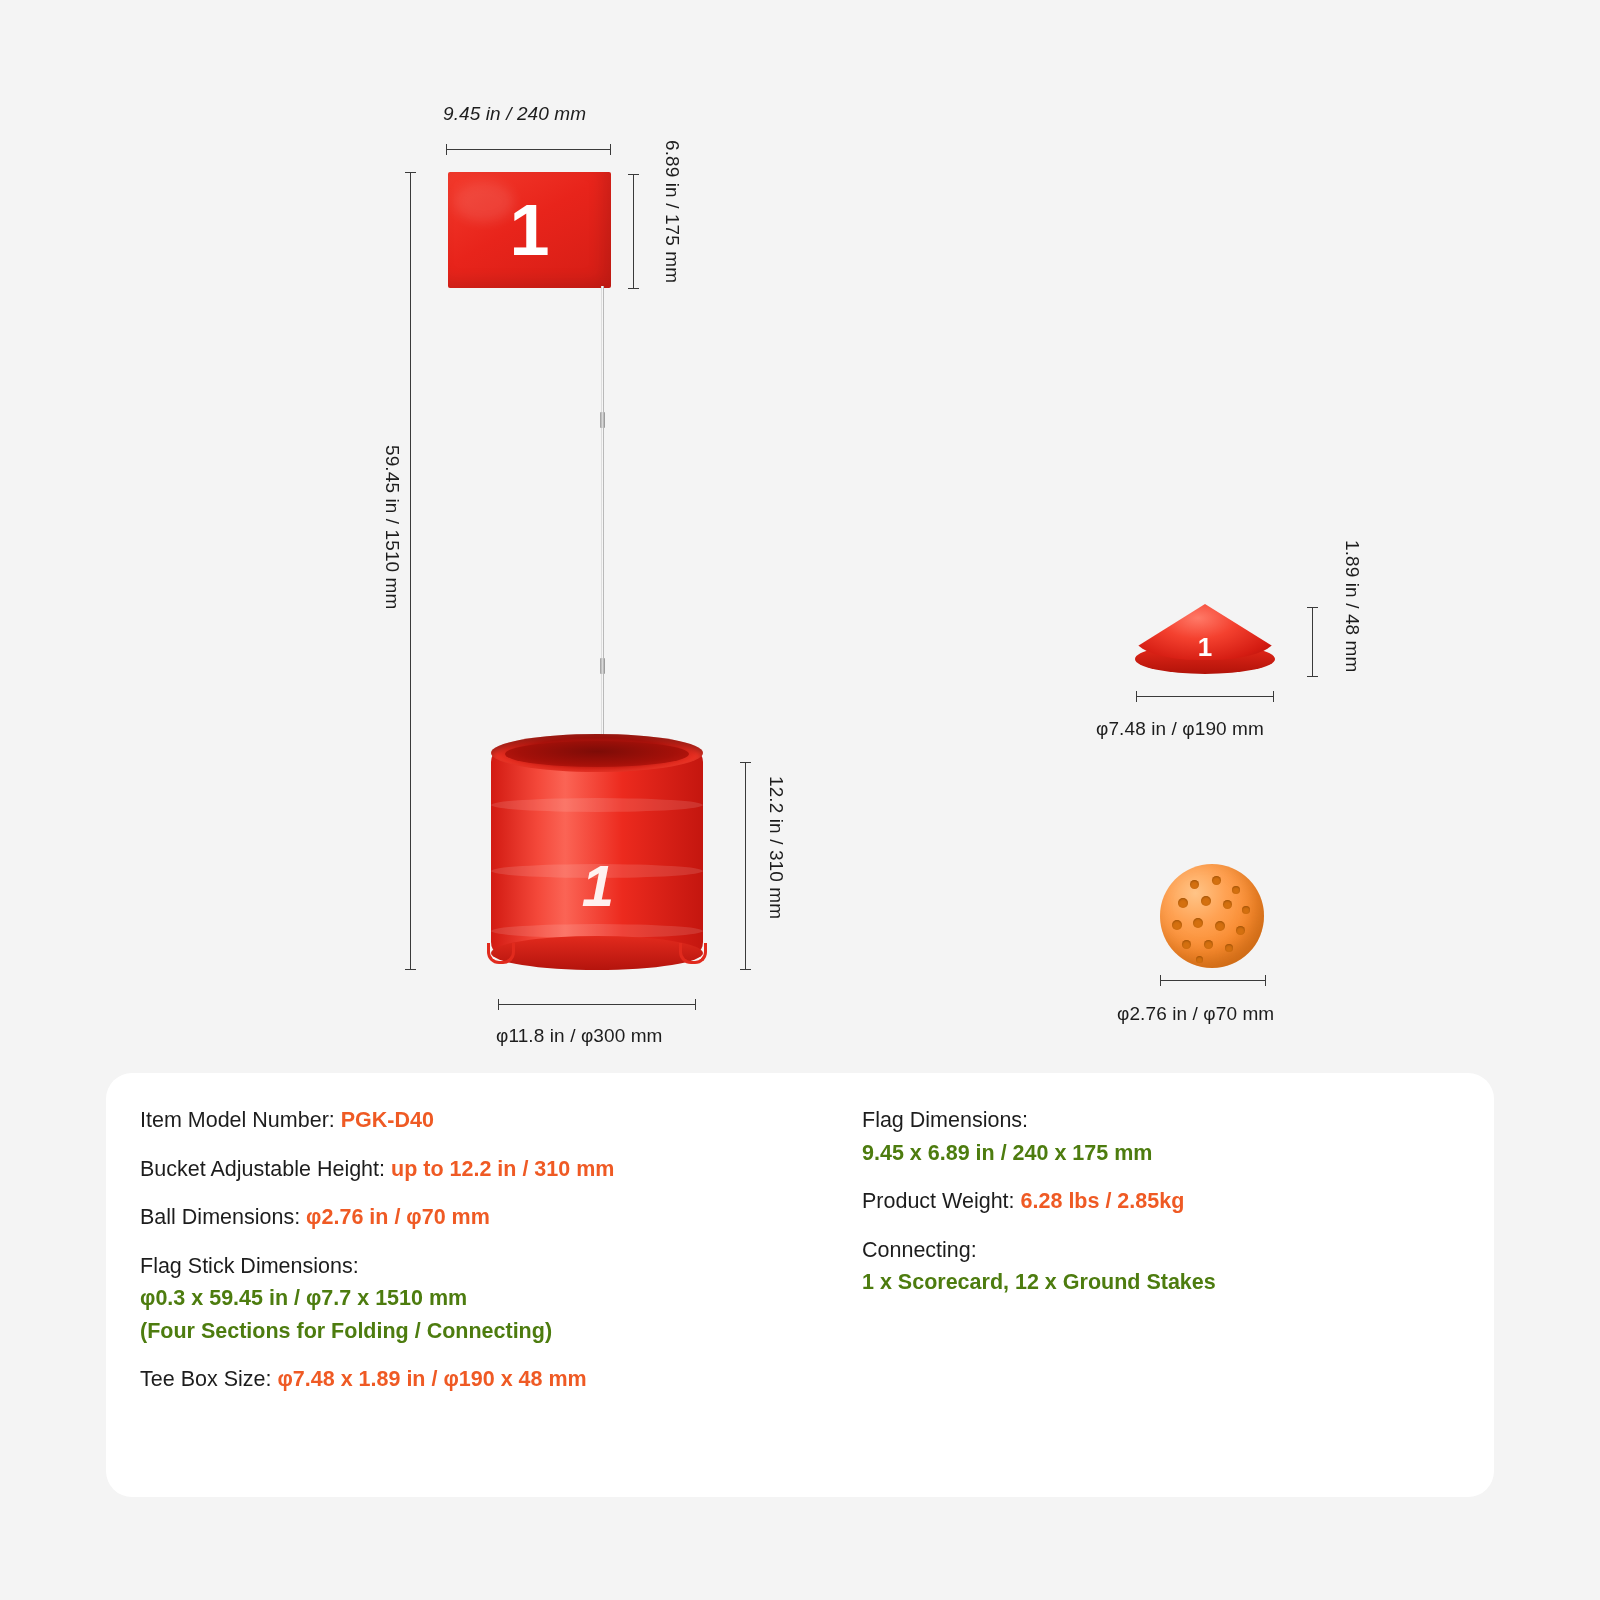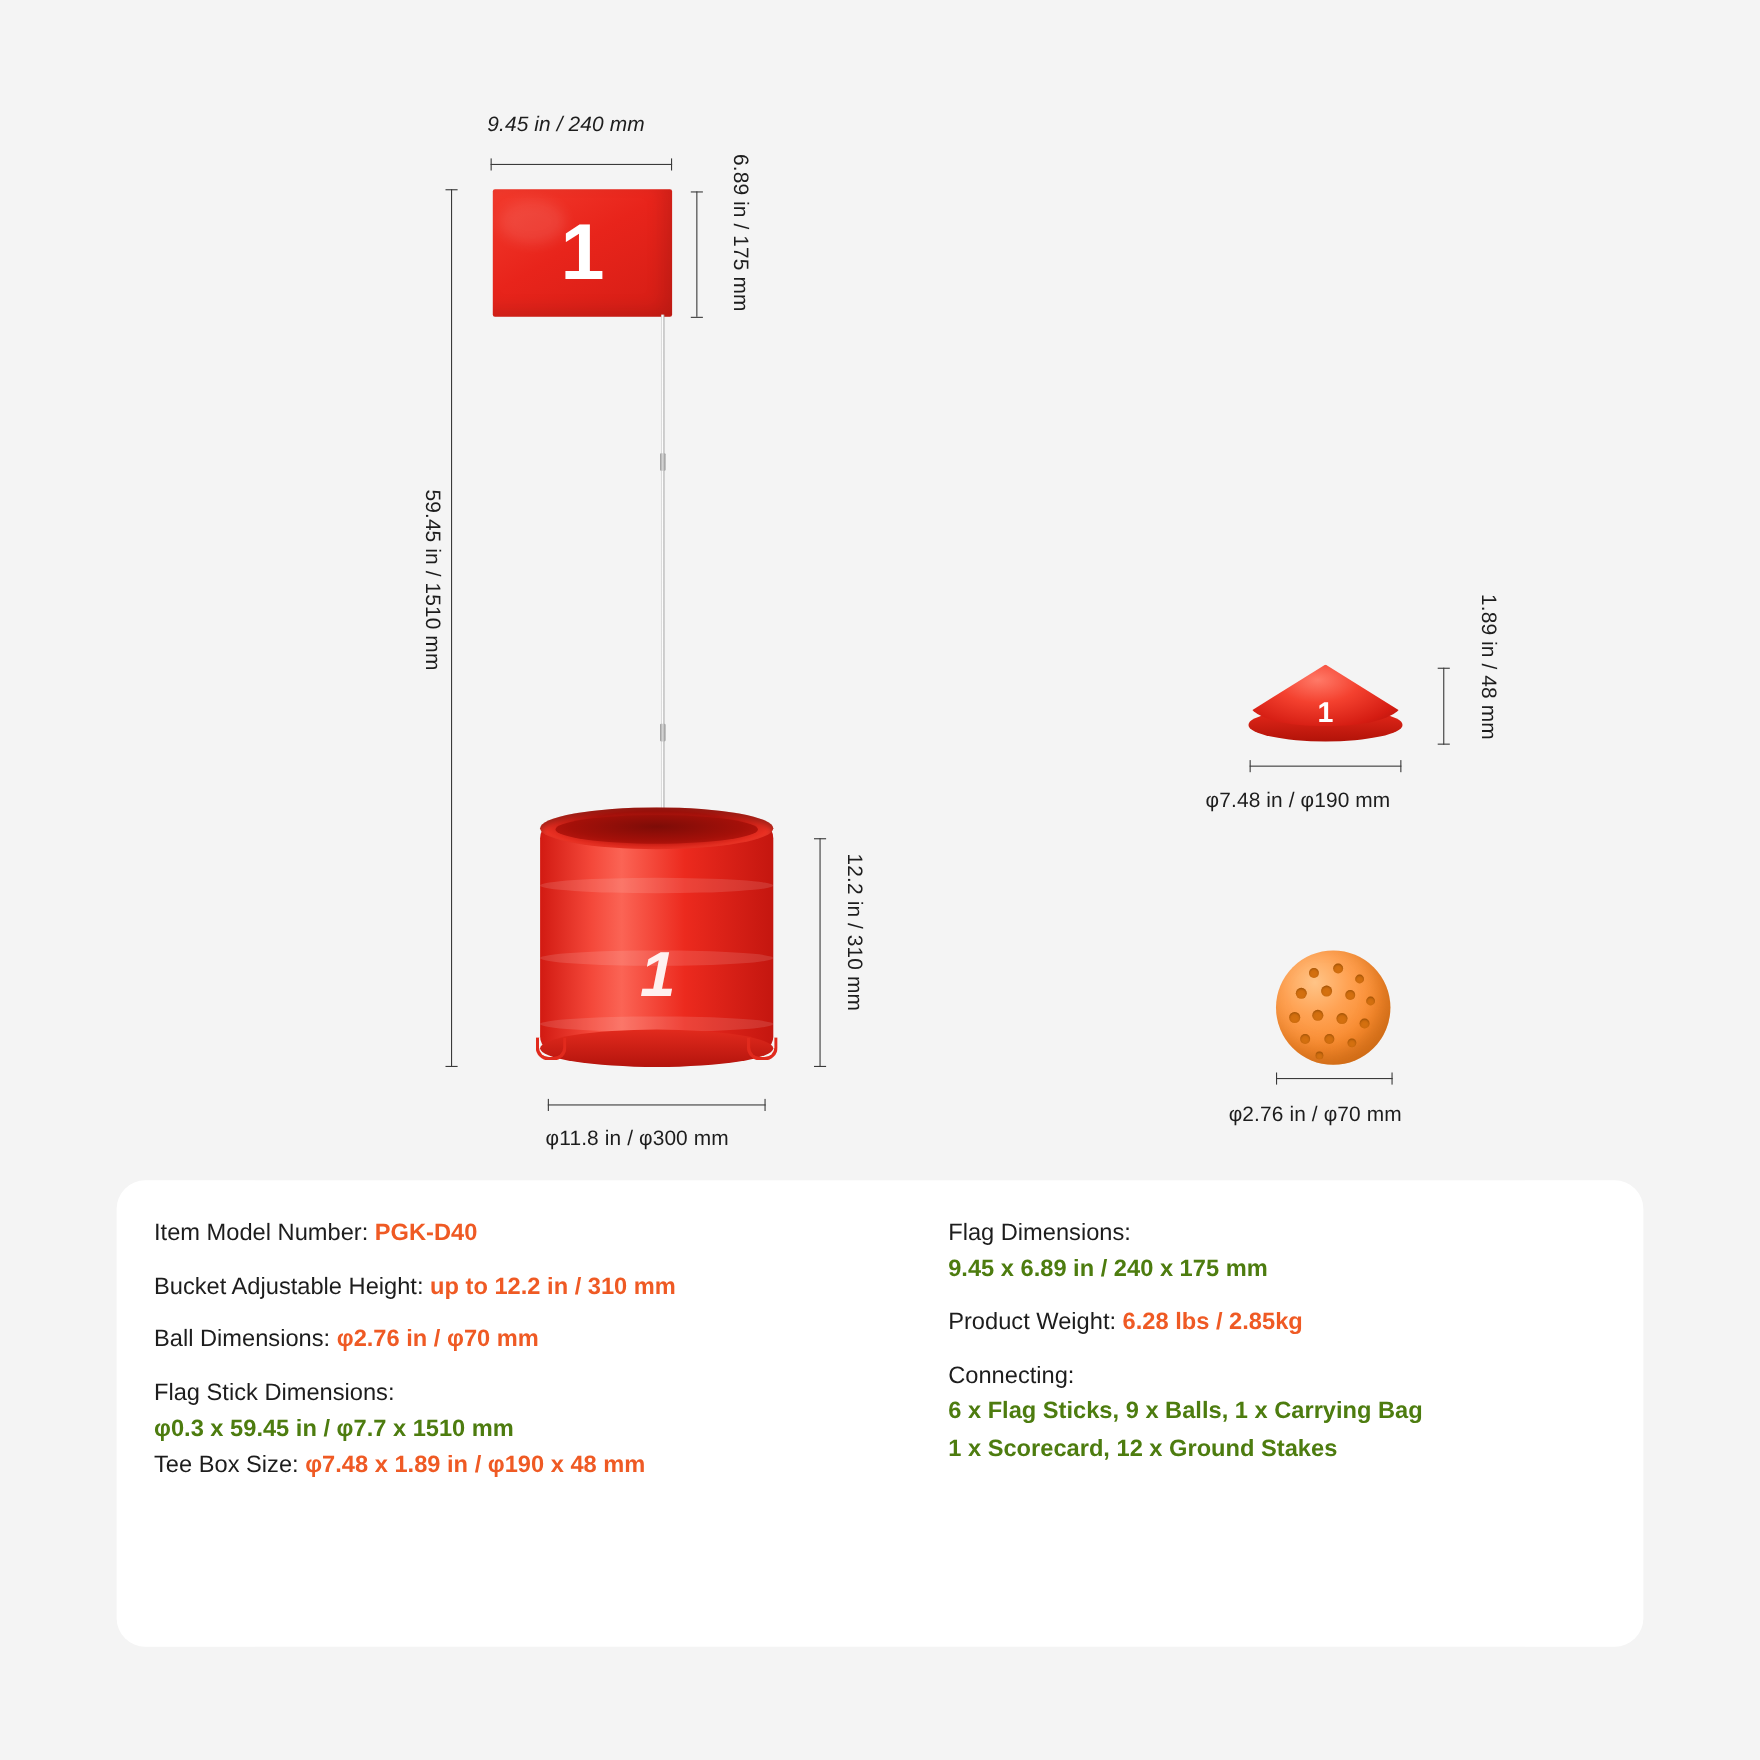--- a/index.html
+++ b/index.html
@@ -342,37 +342,37 @@
         <span class="val">up to 12.2 in / 310 mm</span>
       </p>
       <p class="spec-row">
         <span class="lbl">Ball Dimensions:</span>
         <span class="val">φ2.76 in / φ70 mm</span>
       </p>
       <p class="spec-row" style="margin-bottom:2px;">
         <span class="lbl">Flag Stick Dimensions:</span>
       </p>
       <p class="spec-sub" style="margin:0 0 2px 0;">φ0.3 x 59.45 in / φ7.7 x 1510 mm</p>
+      <p class="spec-sub" style="margin:0 0 18px 0;">(Four Sections for Folding / Connecting)</p>
       <p class="spec-row">
         <span class="lbl">Tee Box Size:</span>
         <span class="val">φ7.48 x 1.89 in / φ190 x 48 mm</span>
       </p>
     </div>
 
     <div class="spec-col right">
       <p class="spec-row" style="margin-bottom:2px;">
         <span class="lbl">Flag Dimensions:</span>
       </p>
       <p class="spec-sub" style="margin:0 0 18px 0;">9.45 x 6.89 in / 240 x 175 mm</p>
       <p class="spec-row">
         <span class="lbl">Product Weight:</span>
         <span class="val">6.28 lbs / 2.85kg</span>
       </p>
       <p class="spec-row" style="margin-bottom:2px;">
         <span class="lbl">Connecting:</span>
       </p>
-      <p class="spec-sub" style="margin:0 0 4px 0;">6 x Flag Sticks, 9 x Balls, 1 x Carrying Bag</p>
       <p class="spec-sub" style="margin:0;">1 x Scorecard, 12 x Ground Stakes</p>
     </div>
 
   </div>
 
 </div>
 
 </body></html>

